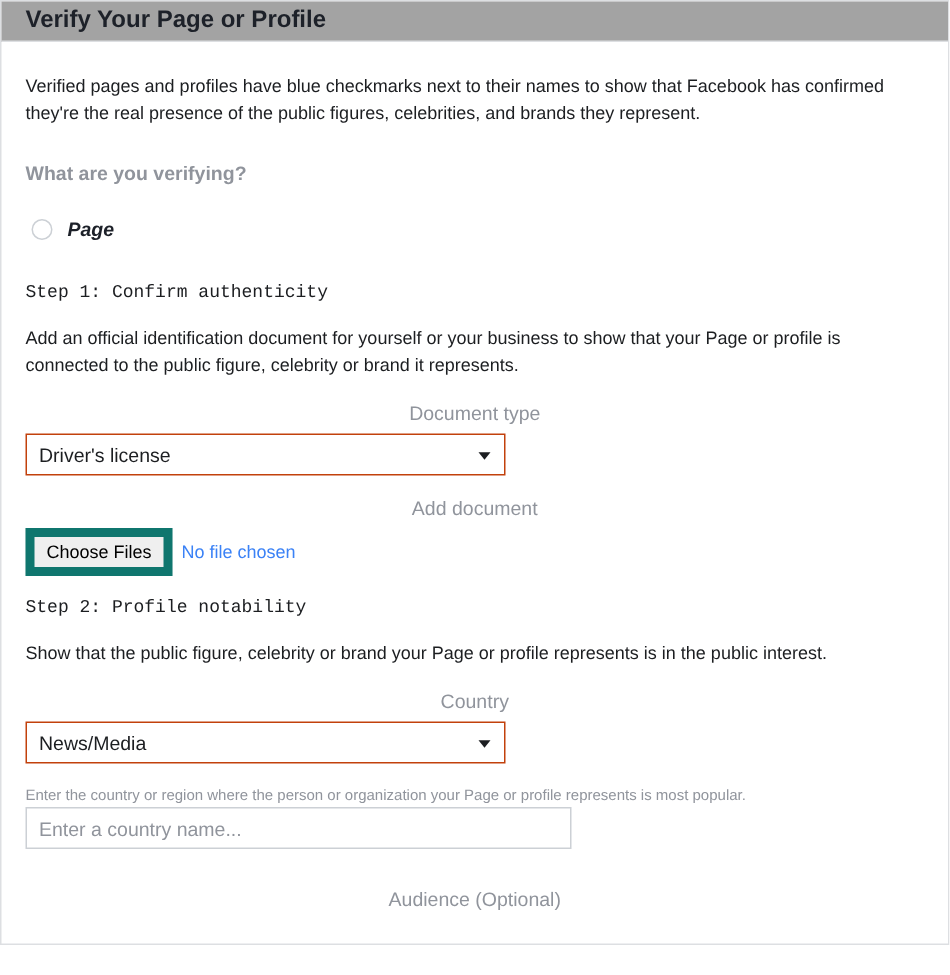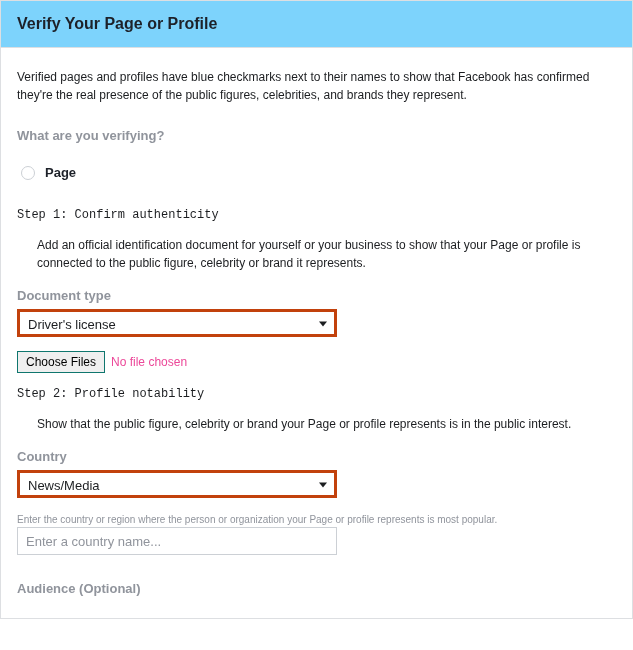--- a/index.html
+++ b/index.html
@@ -10,23 +10,23 @@
     body {
       font-family: Helvetica, Arial, sans-serif;
       background: #fff;
       width: 633px;
     }
     .container {
       border: 1px solid #dddfe2;
       background: #fff;
     }
     .header {
-      padding: 14px 16px;
+      padding: 4px 16px;
       border-bottom: 1px solid #dddfe2;
-      background: #7dd3fc;
+      background: #a3a3a3;
     }
     .header h2 {
       font-size: 16px;
       font-weight: bold;
       color: #1d2129;
     }
     .content {
       padding: 20px 16px 16px 16px;
     }
     .intro {
@@ -36,27 +36,29 @@
       margin-bottom: 24px;
     }
     .section-label {
       font-size: 13px;
       font-weight: bold;
       color: #90949c;
       margin-bottom: 22px;
     }
     .field-label {
       font-size: 13px;
-      font-weight: bold;
+      font-weight: normal;
       color: #90949c;
       margin-bottom: 6px;
       margin-top: 12px;
+      text-align: center;
     }
     .radio-group {
       margin-bottom: 28px;
+      font-style: italic;
     }
     .radio-item {
       display: flex;
       align-items: center;
       margin-bottom: 8px;
     }
     .radio-circle {
       width: 14px;
       height: 14px;
       border: 1px solid #ccd0d5;
@@ -76,38 +78,37 @@
       color: #1c1e21;
       margin-bottom: 14px;
       margin-top: 4px;
       font-family: Liberation Mono, monospace;
     }
     .desc-text {
       font-size: 12px;
       color: #1c1e21;
       line-height: 1.5;
       margin-bottom: 16px;
-      margin-left: 20px;
     }
     .help-text {
       font-size: 10px;
       color: #90949c;
       line-height: 1.5;
       margin-bottom: 0;
     }
     .select-wrap {
       position: relative;
       width: 320px;
       margin-bottom: 14px;
     }
     select {
       width: 100%;
       padding: 5px 28px 5px 8px;
       font-size: 13px;
-      border: 3px solid #c2410c;
+      border: 1px solid #c2410c;
       background: #fff;
       color: #1c1e21;
       appearance: none;
       -webkit-appearance: none;
       cursor: pointer;
       height: 28px;
     }
     .select-wrap::after {
       content: '';
       position: absolute;
@@ -121,31 +122,31 @@
     }
     .file-row {
       display: flex;
       align-items: center;
       margin-bottom: 14px;
     }
     .file-button {
       font-family: Arial, sans-serif;
       font-size: 12px;
       padding: 3px 8px;
-      border: 1px solid #0f766e;
+      border: 6px solid #0f766e;
       background: #efefef;
       cursor: pointer;
       margin-right: 6px;
     }
     .file-status {
       font-size: 12px;
-      color: #ec4899;
+      color: #3b82f6;
     }
     .text-input {
-      width: 320px;
+      width: 364px;
       padding: 6px 8px;
       font-size: 13px;
       border: 1px solid #ccd0d5;
       color: #1c1e21;
       margin-bottom: 14px;
       height: 28px;
     }
     .text-input::placeholder {
       color: #90949c;
     }
@@ -171,20 +172,21 @@
     <p class="step-text">Step 1: Confirm authenticity</p>
     <p class="desc-text">Add an official identification document for yourself or your business to show that your Page or profile is connected to the public figure, celebrity or brand it represents.</p>
 
     <div class="field-label">Document type</div>
     <div class="select-wrap">
       <select>
         <option>Driver's license</option>
       </select>
     </div>
 
+    <div class="field-label">Add document</div>
     <div class="file-row">
       <button class="file-button">Choose Files</button>
       <span class="file-status">No file chosen</span>
     </div>
 
     <p class="step-text">Step 2: Profile notability</p>
     <p class="desc-text">Show that the public figure, celebrity or brand your Page or profile represents is in the public interest.</p>
 
     <div class="field-label">Country</div>
     <div class="select-wrap">

